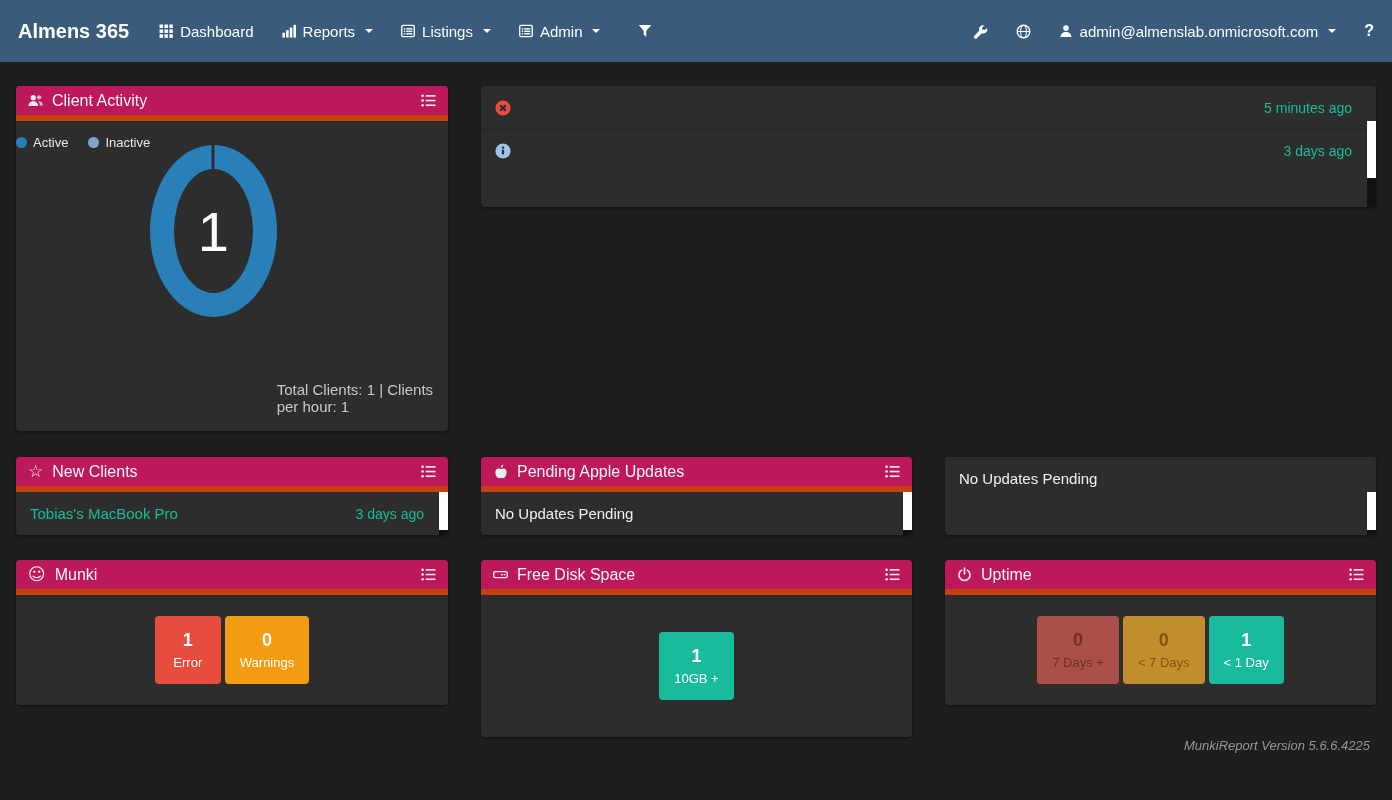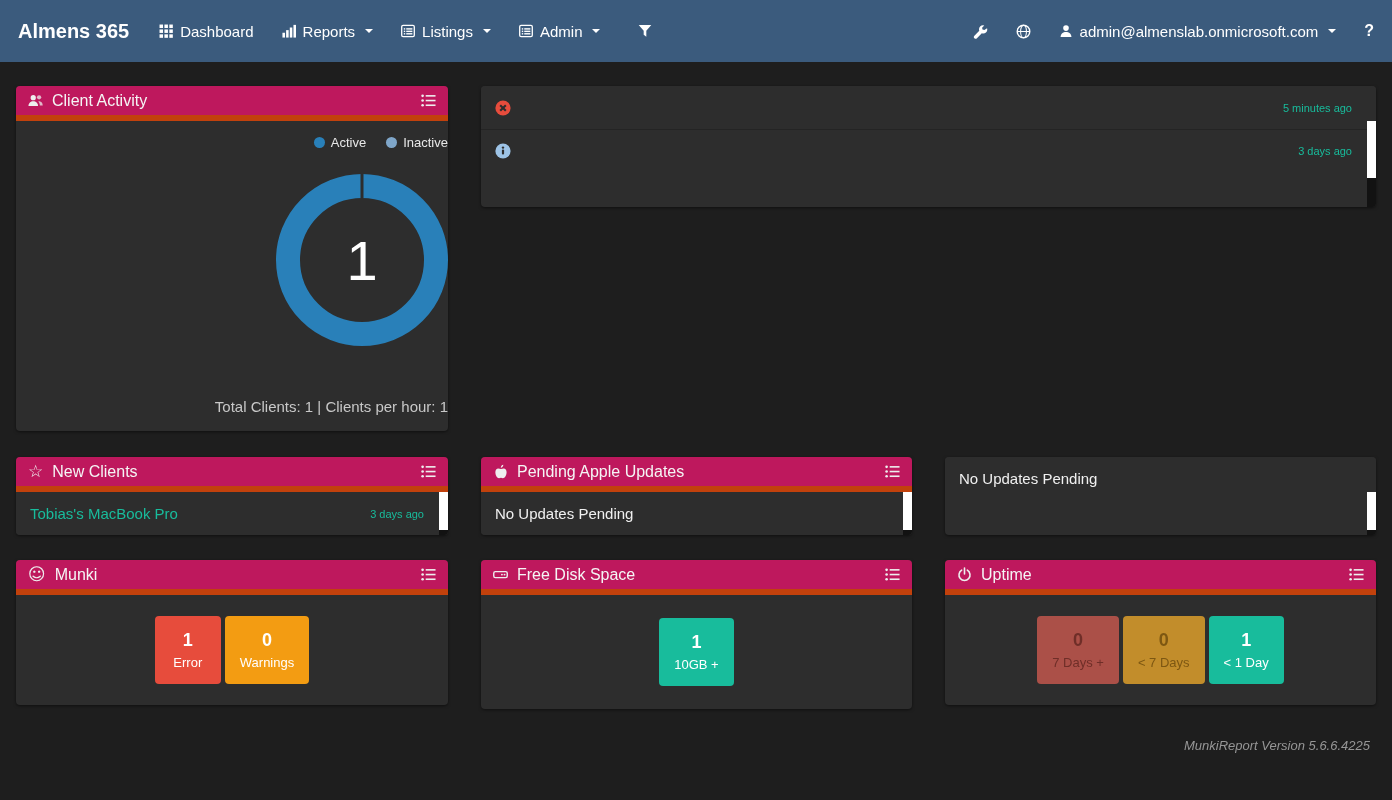--- a/index.html
+++ b/index.html
@@ -21,37 +21,37 @@
   
   main{position:relative;height:738px}
   .panel{position:absolute;background:#2d2d2d;border-radius:4px;box-shadow:0 1px 3px rgba(0,0,0,.5);overflow:hidden}
   .phd{height:35px;background:#be185d;display:flex;align-items:center;gap:9px;padding:0 12px;border-bottom:6px solid #c2410c}
   .phd .ic{color:#eee}
   .ptitle{font-size:16px;color:#f5f5f5;font-weight:500;white-space:nowrap}
   .pmenu{margin-left:auto;color:#d5d5d5;cursor:pointer}
   .glyph{font-size:17px;line-height:1;color:#eee;font-family:"DejaVu Sans",sans-serif}
 
   
-  .ca-body{height:calc(100% - 35px);display:flex;flex-direction:column;align-items:flex-end}
+  .ca-body{height:calc(100% - 35px);display:flex;flex-direction:row;align-items:flex-start}
   .legend{display:flex;gap:20px;margin-top:14px}
   .leg{display:flex;align-items:center;gap:6px;font-size:13px;color:#e8e8e8}
   .dot{width:11px;height:11px;border-radius:50%;flex:0 0 auto}
   .donut{position:relative;width:172px;height:172px;margin-top:24px;cursor:pointer}
   .ring{position:absolute;inset:0;border-radius:50%;border:24px solid #2980b9}
   .notch{position:absolute;top:0;left:50%;transform:translateX(-50%);width:3px;height:24px;background:#2d2d2d}
   .cval{position:absolute;inset:0;display:flex;align-items:center;justify-content:center;font-size:56px;color:#fff}
   .ca-foot{margin-top:auto;margin-bottom:16px;font-size:15px;color:#c8c8c8}
 
   
   .lrow{height:43px;display:flex;align-items:center;gap:9px;padding:0 24px 0 14px;font-size:15px;color:#18bc9c;cursor:pointer;background:#2d2d2d}
   .lrow + .lrow{border-top:1px solid #242424}
   .lrow.plain{color:#f0f0f0;cursor:default}
   .rtext{white-space:nowrap;overflow:hidden;text-overflow:ellipsis}
   .rtext.strong{font-weight:600}
-  .rtime{margin-left:auto;font-size:11px;white-space:nowrap}
+  .rtime{margin-left:auto;font-size:14px;white-space:nowrap}
   .evic{width:16px;height:16px;flex:0 0 auto}
 
   
   .scrolltrack{position:absolute;top:35px;right:0;bottom:0;width:9px;background:#121212}
   .scrollthumb{width:100%;background:#ffffff;cursor:grab}
 
   
   .statrow{height:calc(100% - 35px);display:flex;align-items:center;justify-content:center;gap:4px}
   .stat{display:flex;flex-direction:column;align-items:center;justify-content:center;gap:4px;padding:13px 15px;min-width:66px;border-radius:4px;cursor:pointer}
   .stat .v{font-size:18px;font-weight:bold;line-height:1.25}
@@ -336,21 +336,21 @@
           <span class="v">1</span>
           <span class="l">Error</span>
         </a>
         <a class="stat" style="background: rgb(243, 156, 18); color: rgb(255, 255, 255);">
           <span class="v">0</span>
           <span class="l">Warnings</span>
         </a>
       </div>
     </section>
 
-    <section class="panel" style="left:481px;top:498px;width:431px;height:149px">
+    <section class="panel" style="left:481px;top:498px;width:431px;height:177px">
       <header class="phd">
         <svg class="ic">
             <use href="#i-hdd"></use>
           </svg>
         <span class="ptitle">Free Disk Space</span>
         <svg class="ic pmenu">
             <use href="#i-list"></use>
           </svg>
       </header>
       <div class="statrow">

